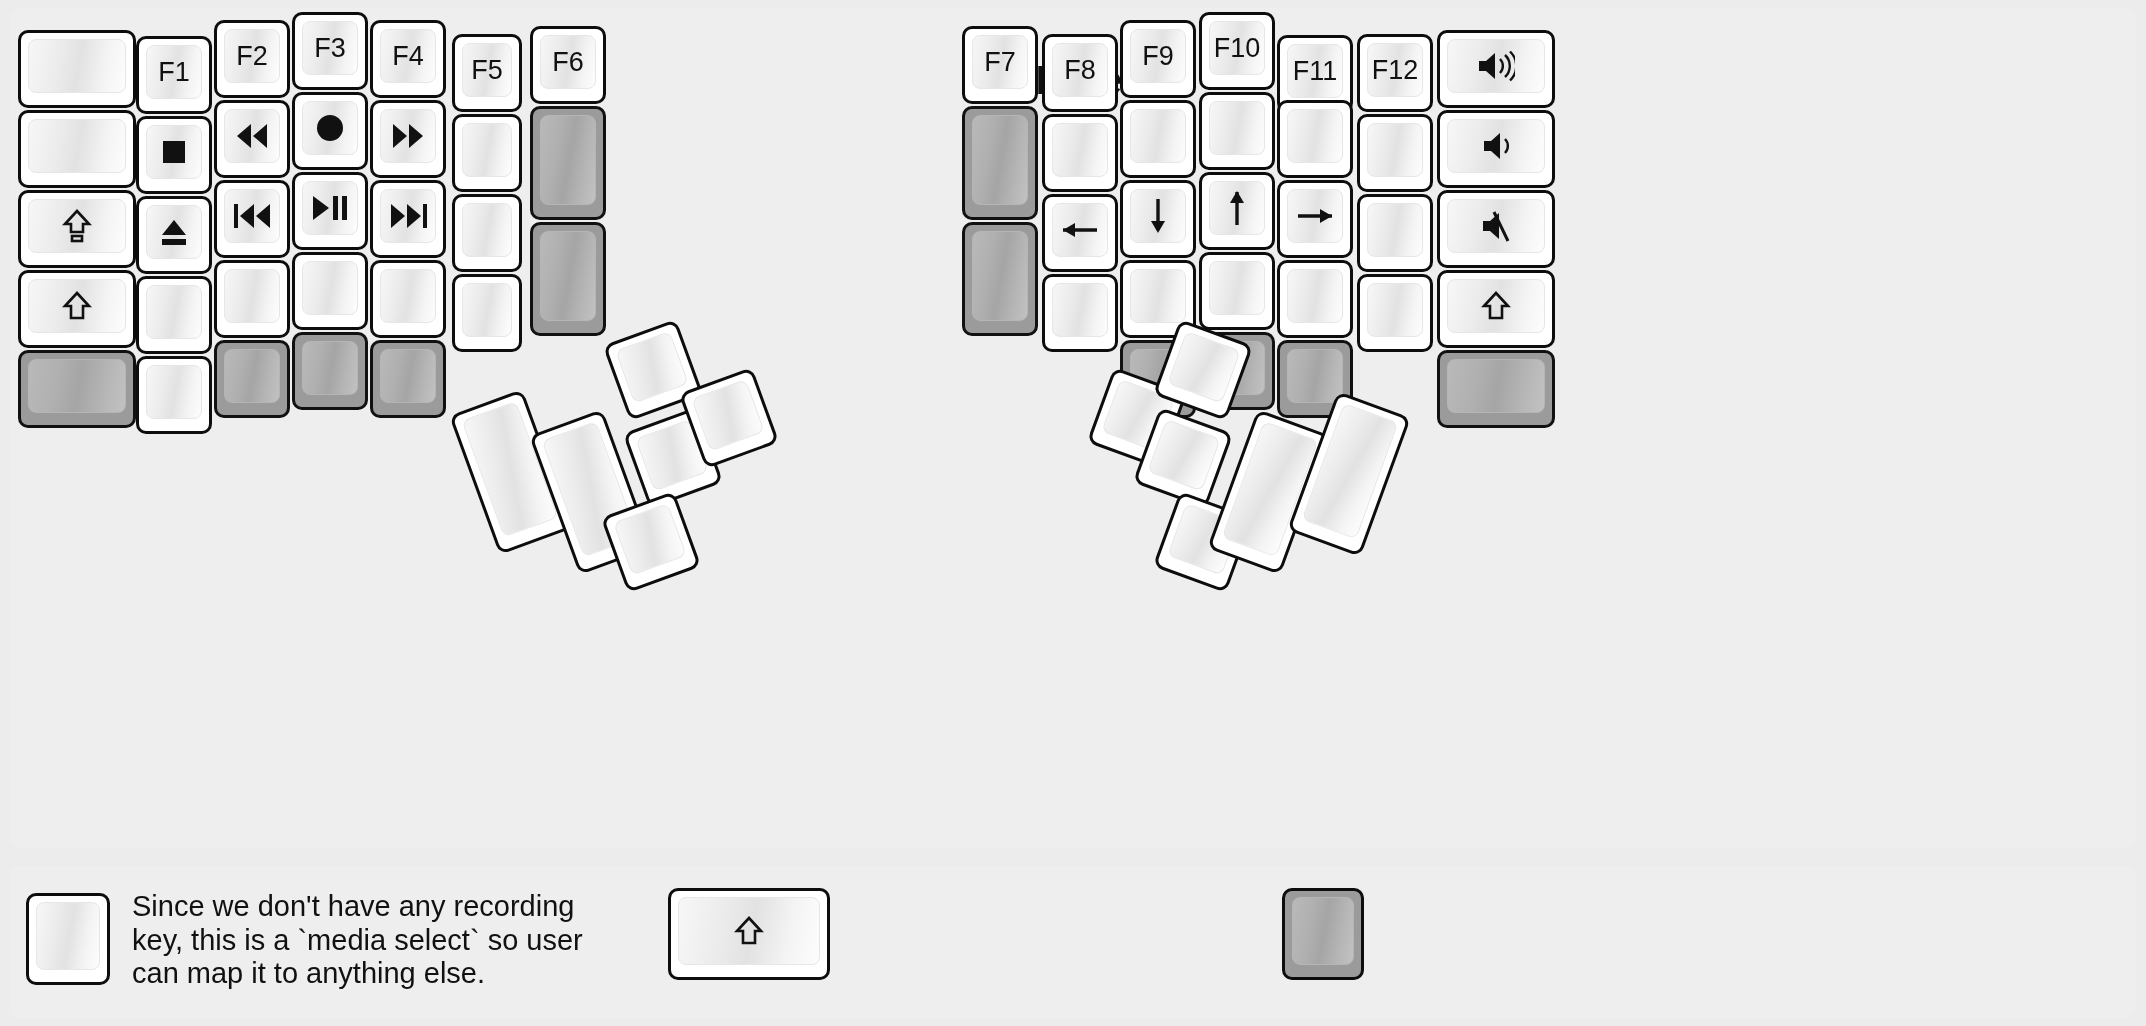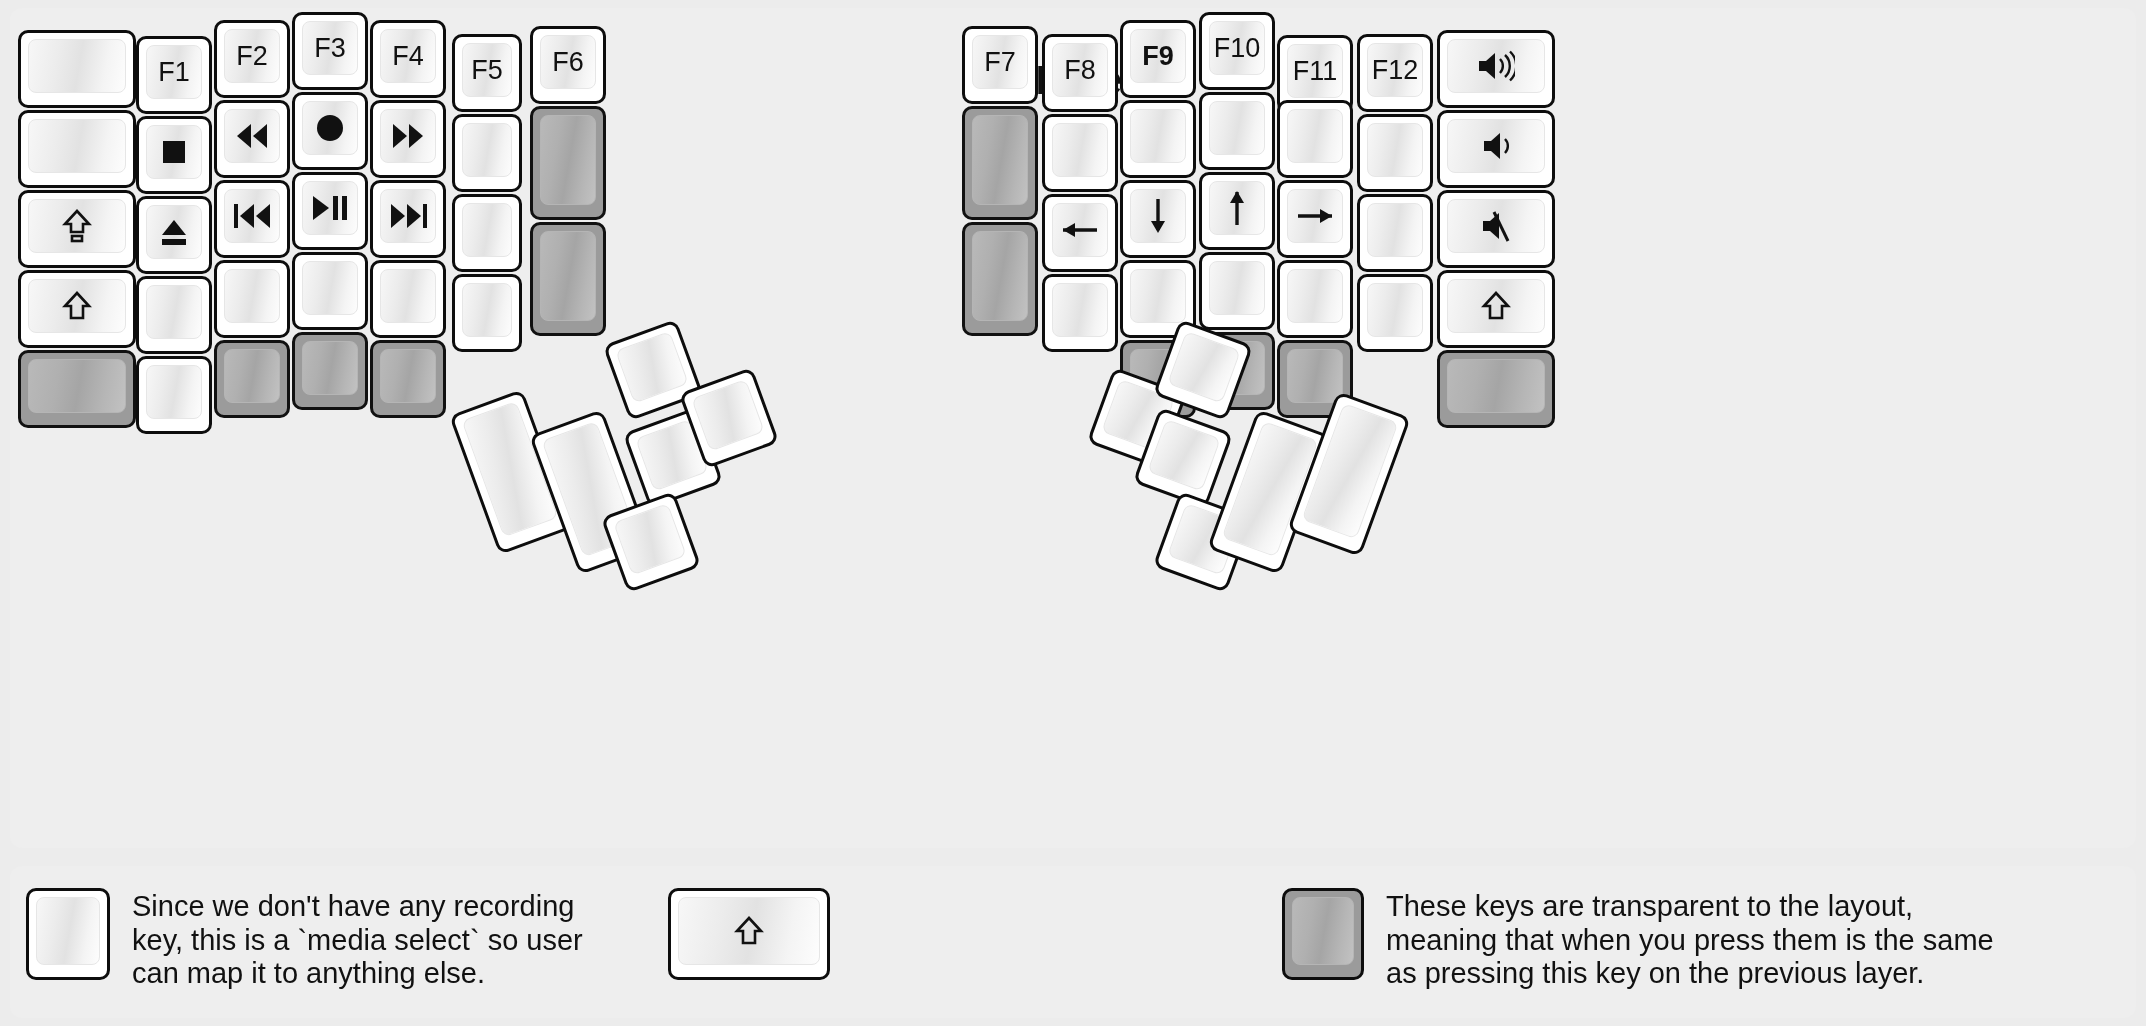--- a/index.html
+++ b/index.html
@@ -68,21 +68,21 @@
   }
   .key.trans .cap{
     background:linear-gradient(100deg,#b9b9b9 0%,#b0b0b0 30%,#a5a5a5 52%,#b6b6b6 78%,#c2c2c2 100%);
     border-color:#b5b5b5;
   }
 
   
   .key.rot{transform-origin:center center;}
 
   
-  .legend-item{position:absolute;display:flex;align-items:flex-start;}
+  .legend-item{position:absolute;display:flex;align-items:center;}
   .legend-key{
     position:relative;
     box-sizing:border-box;
     border:3px solid #0d0d0d;
     border-radius:10px;
     background:#fff;
     flex:0 0 auto;
   }
   .legend-key.trans{background:#9b9b9b;}
   .legend-key .cap{
@@ -360,21 +360,21 @@
               <path d="M2 13 L14 6 L14 20 Z"></path>
             </svg>
           </span>
         </div>
       </div>
       <div class="key" style="left: 1042px; top: 274px; width: 76px; height: 78px;">
         <div class="cap">
           <span class="lbl"></span>
         </div>
       </div>
-      <div class="key" style="left: 1120px; top: 20px; width: 76px; height: 78px; font-weight: bold;">
+      <div class="key" style="left: 1120px; top: 20px; width: 76px; height: 78px;">
         <div class="cap">
           <span class="lbl">F9</span>
         </div>
       </div>
       <div class="key" style="left: 1120px; top: 100px; width: 76px; height: 78px;">
         <div class="cap">
           <span class="lbl"></span>
         </div>
       </div>
       <div class="key" style="left: 1120px; top: 180px; width: 76px; height: 78px;">
@@ -605,19 +605,16 @@
                 <path d="M15 2 L27 15 L21 15 L21 27 L9 27 L9 15 L3 15 Z" fill="none" stroke="#111" stroke-width="2.6" stroke-linejoin="miter"></path>
               </svg>
             </span>
           </div>
         </div>
       </div>
       <div class="legend-item" style="left: 1282px; top: 888px;">
         <div class="legend-key trans" style="width: 82px; height: 92px;">
           <div class="cap"></div>
         </div>
-        <div class="legend-text">These keys are transparent to the layout,
-meaning that when you press them is the same
-as pressing this key on the previous layer.</div>
       </div>
     </div>
 
 </div>
 
 </body></html>

